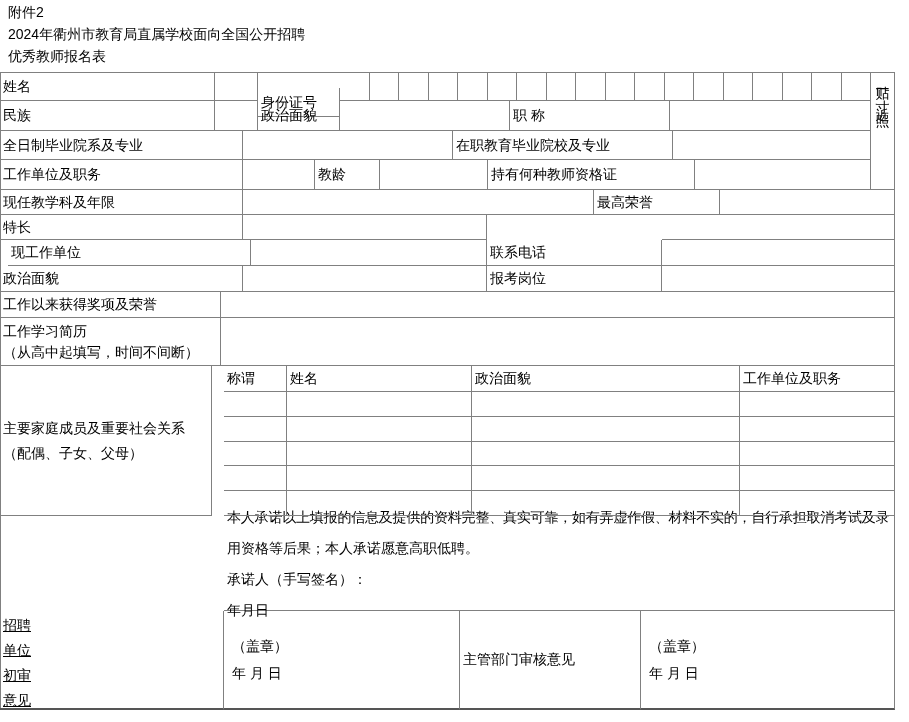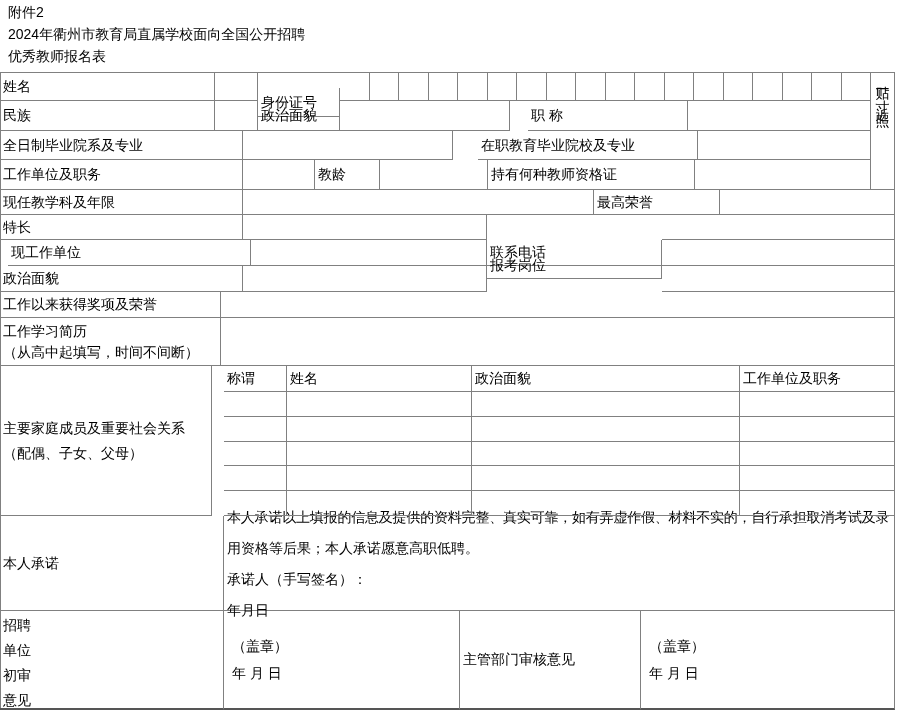--- a/index.html
+++ b/index.html
@@ -26,21 +26,21 @@
   .top-text{position:absolute;left:8px;white-space:nowrap;}
   .photo{
     justify-content:flex-start;align-items:center;flex-direction:column;
     border-left:1px solid #808080;
     padding:3px 0 0 0;
   }
   .photo span{display:block;text-align:center;line-height:23px;}
   .bot{border-bottom:2px solid #555;}
   .pledge-body{line-height:31px;padding-top:1px;}
   .stamp{line-height:27px;}
-  .review-left{line-height:25px;padding-top:2px;}
+  .review-left{line-height:25px;padding-top:2px;text-decoration:underline;}
 </style>
 </head>
 <body>
 
 <div id="page">
 
   <div class="top-text" style="top:4px">附件2</div>
   <div class="top-text" style="top:26px">2024年衢州市教育局直属学校面向全国公开招聘</div>
   <div class="top-text" style="top:48px">优秀教师报名表</div>
 
@@ -52,26 +52,26 @@
   <div class="c" style="left:258px;top:88px;width:82px;height:29px">身份证号</div>
 
   <div class="c photo" style="left:870px;top:72px;width:25px;height:118px">
     <span style="writing-mode:vertical-rl;letter-spacing:7px;">贴一寸近照</span>
   </div>
 
   <div class="c" style="left:0;top:101px;width:215px;height:30px">民族</div>
   <div class="c" style="left:215px;top:101px;width:43px;height:30px"></div>
   <div class="c" style="left:258px;top:101px;width:82px;height:30px">政治面貌</div>
   <div class="c" style="left:340px;top:101px;width:170px;height:30px"></div>
-  <div class="c" style="left:528px;top:101px;width:160px;height:30px">职 称</div>
+  <div class="c" style="left:510px;top:101px;width:160px;height:30px">职 称</div>
   <div class="c" style="left:670px;top:101px;width:201px;height:30px"></div>
 
   <div class="c" style="left:0;top:131px;width:243px;height:29px">全日制毕业院系及专业</div>
   <div class="c" style="left:243px;top:131px;width:210px;height:29px"></div>
-  <div class="c" style="left:478px;top:131px;width:220px;height:29px">在职教育毕业院校及专业</div>
+  <div class="c" style="left:453px;top:131px;width:220px;height:29px">在职教育毕业院校及专业</div>
   <div class="c" style="left:673px;top:131px;width:198px;height:29px"></div>
 
   <div class="c" style="left:0;top:160px;width:243px;height:30px">工作单位及职务</div>
   <div class="c" style="left:243px;top:160px;width:72px;height:30px"></div>
   <div class="c" style="left:315px;top:160px;width:65px;height:30px">教龄</div>
   <div class="c" style="left:380px;top:160px;width:108px;height:30px"></div>
   <div class="c" style="left:488px;top:160px;width:207px;height:30px">持有何种教师资格证</div>
   <div class="c" style="left:695px;top:160px;width:176px;height:30px"></div>
 
   <div class="c" style="left:0;top:190px;width:243px;height:25px">现任教学科及年限</div>
@@ -83,42 +83,41 @@
   <div class="c" style="left:243px;top:215px;width:244px;height:25px"></div>
   <div class="c" style="left:662px;top:215px;width:233px;height:25px"></div>
 
   <div class="c" style="left:8px;top:240px;width:243px;height:26px">现工作单位</div>
   <div class="c" style="left:243px;top:240px;width:244px;height:26px"></div>
   <div class="c" style="left:487px;top:240px;width:175px;height:26px">联系电话</div>
   <div class="c" style="left:662px;top:240px;width:233px;height:26px"></div>
 
   <div class="c" style="left:0;top:266px;width:243px;height:26px">政治面貌</div>
   <div class="c" style="left:243px;top:266px;width:244px;height:26px"></div>
-  <div class="c" style="left:487px;top:253px;width:175px;height:26px">报考岗位</div>
+  <div class="c" style="left:487px;top:266px;width:175px;height:26px">报考岗位</div>
   <div class="c" style="left:662px;top:266px;width:233px;height:26px"></div>
 
   <div class="c" style="left:0;top:292px;width:221px;height:26px">工作以来获得奖项及荣誉</div>
   <div class="c" style="left:221px;top:292px;width:674px;height:26px"></div>
 
   <div class="c ml" style="left:0;top:318px;width:221px;height:48px;line-height:21px">
     <div>工作学习简历</div>
     <div>（从高中起填写，时间不间断）</div>
   </div>
   <div class="c" style="left:221px;top:318px;width:674px;height:48px"></div>
 
   <div class="c ml" style="left:0;top:366px;width:212px;height:150px;line-height:25px">
     <div>主要家庭成员及重要社会关系</div>
     <div>（配偶、子女、父母）</div>
   </div>
   <div class="c" style="left:224px;top:366px;width:63px;height:26px">称谓</div>
   <div class="c" style="left:287px;top:366px;width:185px;height:26px">姓名</div>
   <div class="c" style="left:472px;top:366px;width:268px;height:26px">政治面貌</div>
   <div class="c" style="left:740px;top:366px;width:155px;height:26px">工作单位及职务</div>
 
-  <div class="c" style="left:0;top:516px;width:224px;height:95px">本人承诺</div>
   <div class="c ml pledge-body" style="left:224px;top:516px;width:671px;height:95px">
     <div style="letter-spacing:-0.2px">本人承诺以上填报的信息及提供的资料完整、真实可靠，如有弄虚作假、材料不实的，自行承担取消考试及录</div>
     <div>用资格等后果；本人承诺愿意高职低聘。</div>
     <div>承诺人（手写签名）：</div>
     <div>年月日</div>
   </div>
 
   <div class="c ml bot review-left" style="left:0;top:611px;width:224px;height:99px;justify-content:flex-start">
     <div>招聘</div>
     <div>单位</div>

